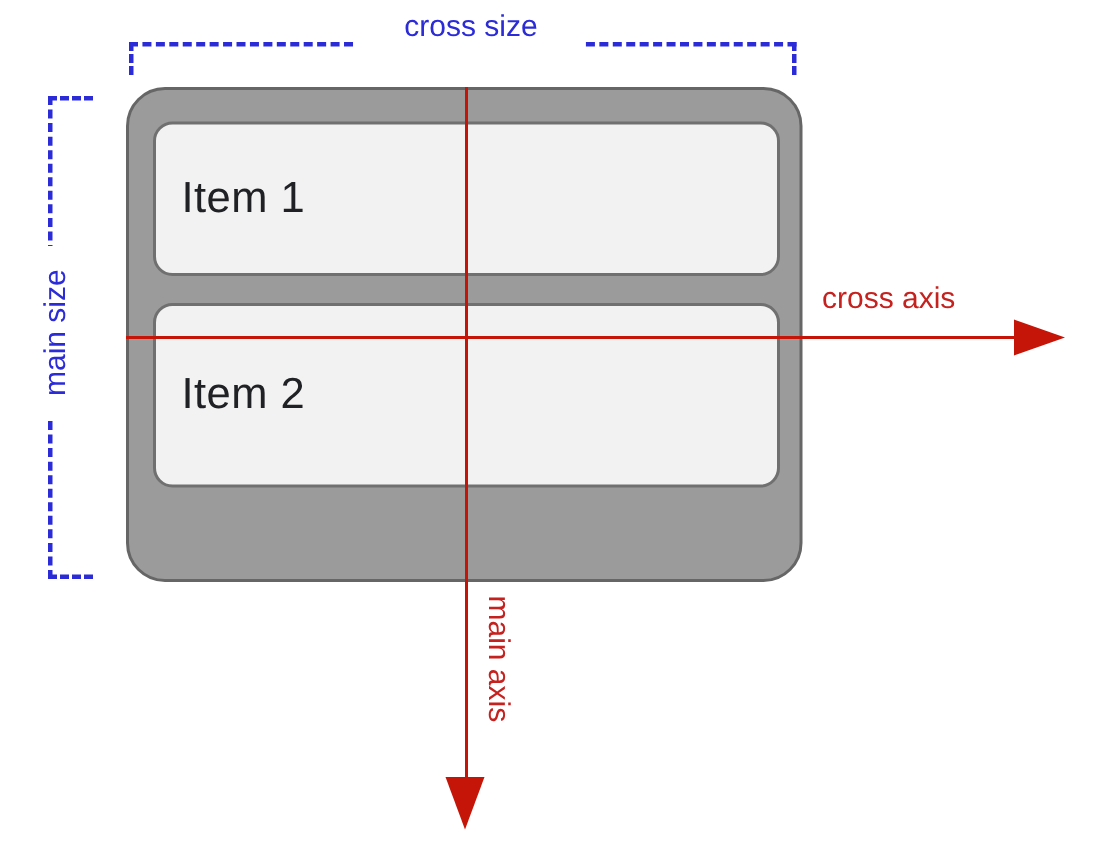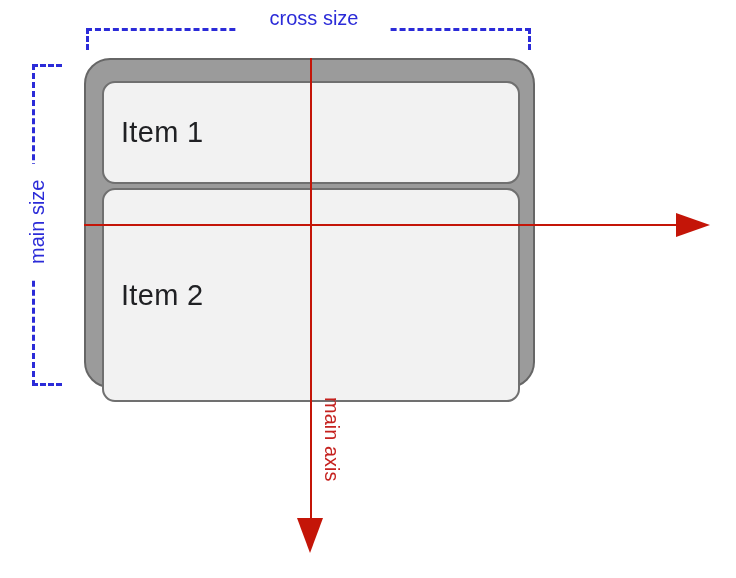--- a/index.html
+++ b/index.html
@@ -96,21 +96,21 @@
     border-radius: 13px;
     box-sizing: border-box;
     display: flex;
     align-items: center;
     padding-left: 17px;
     font-size: 29px;
     letter-spacing: 0.3px;
     color: var(--item-text);
   }
   .item1 { top: 21px;  height: 103px; }
-  .item2 { top: 128px; height: 214px; }
+  .item2 { top: 142px; height: 123px; }
 
   
   .axis-line { position: absolute; background: var(--line-red); z-index: 4; }
   .axis-v { left: 310px; top: 58px; width: 2px; height: 462px; }
   .axis-h { left: 84px; top: 224px; width: 593px; height: 2px; }
   .arrowhead { position: absolute; width: 0; height: 0; z-index: 4; }
   .arrow-down {
     left: 297px; top: 518px;
     border-left: 13px solid transparent;
     border-right: 13px solid transparent;
@@ -142,14 +142,15 @@
       <span>Item 2</span>
     </div>
   </div>
 
   <div class="axis-line axis-v"></div>
   <div class="arrowhead arrow-down"></div>
   <div class="label red main-axis">main axis</div>
 
   <div class="axis-line axis-h"></div>
   <div class="arrowhead arrow-right"></div>
+  <div class="label red cross-axis">cross axis</div>
 
 </div>
 
 </body></html>

